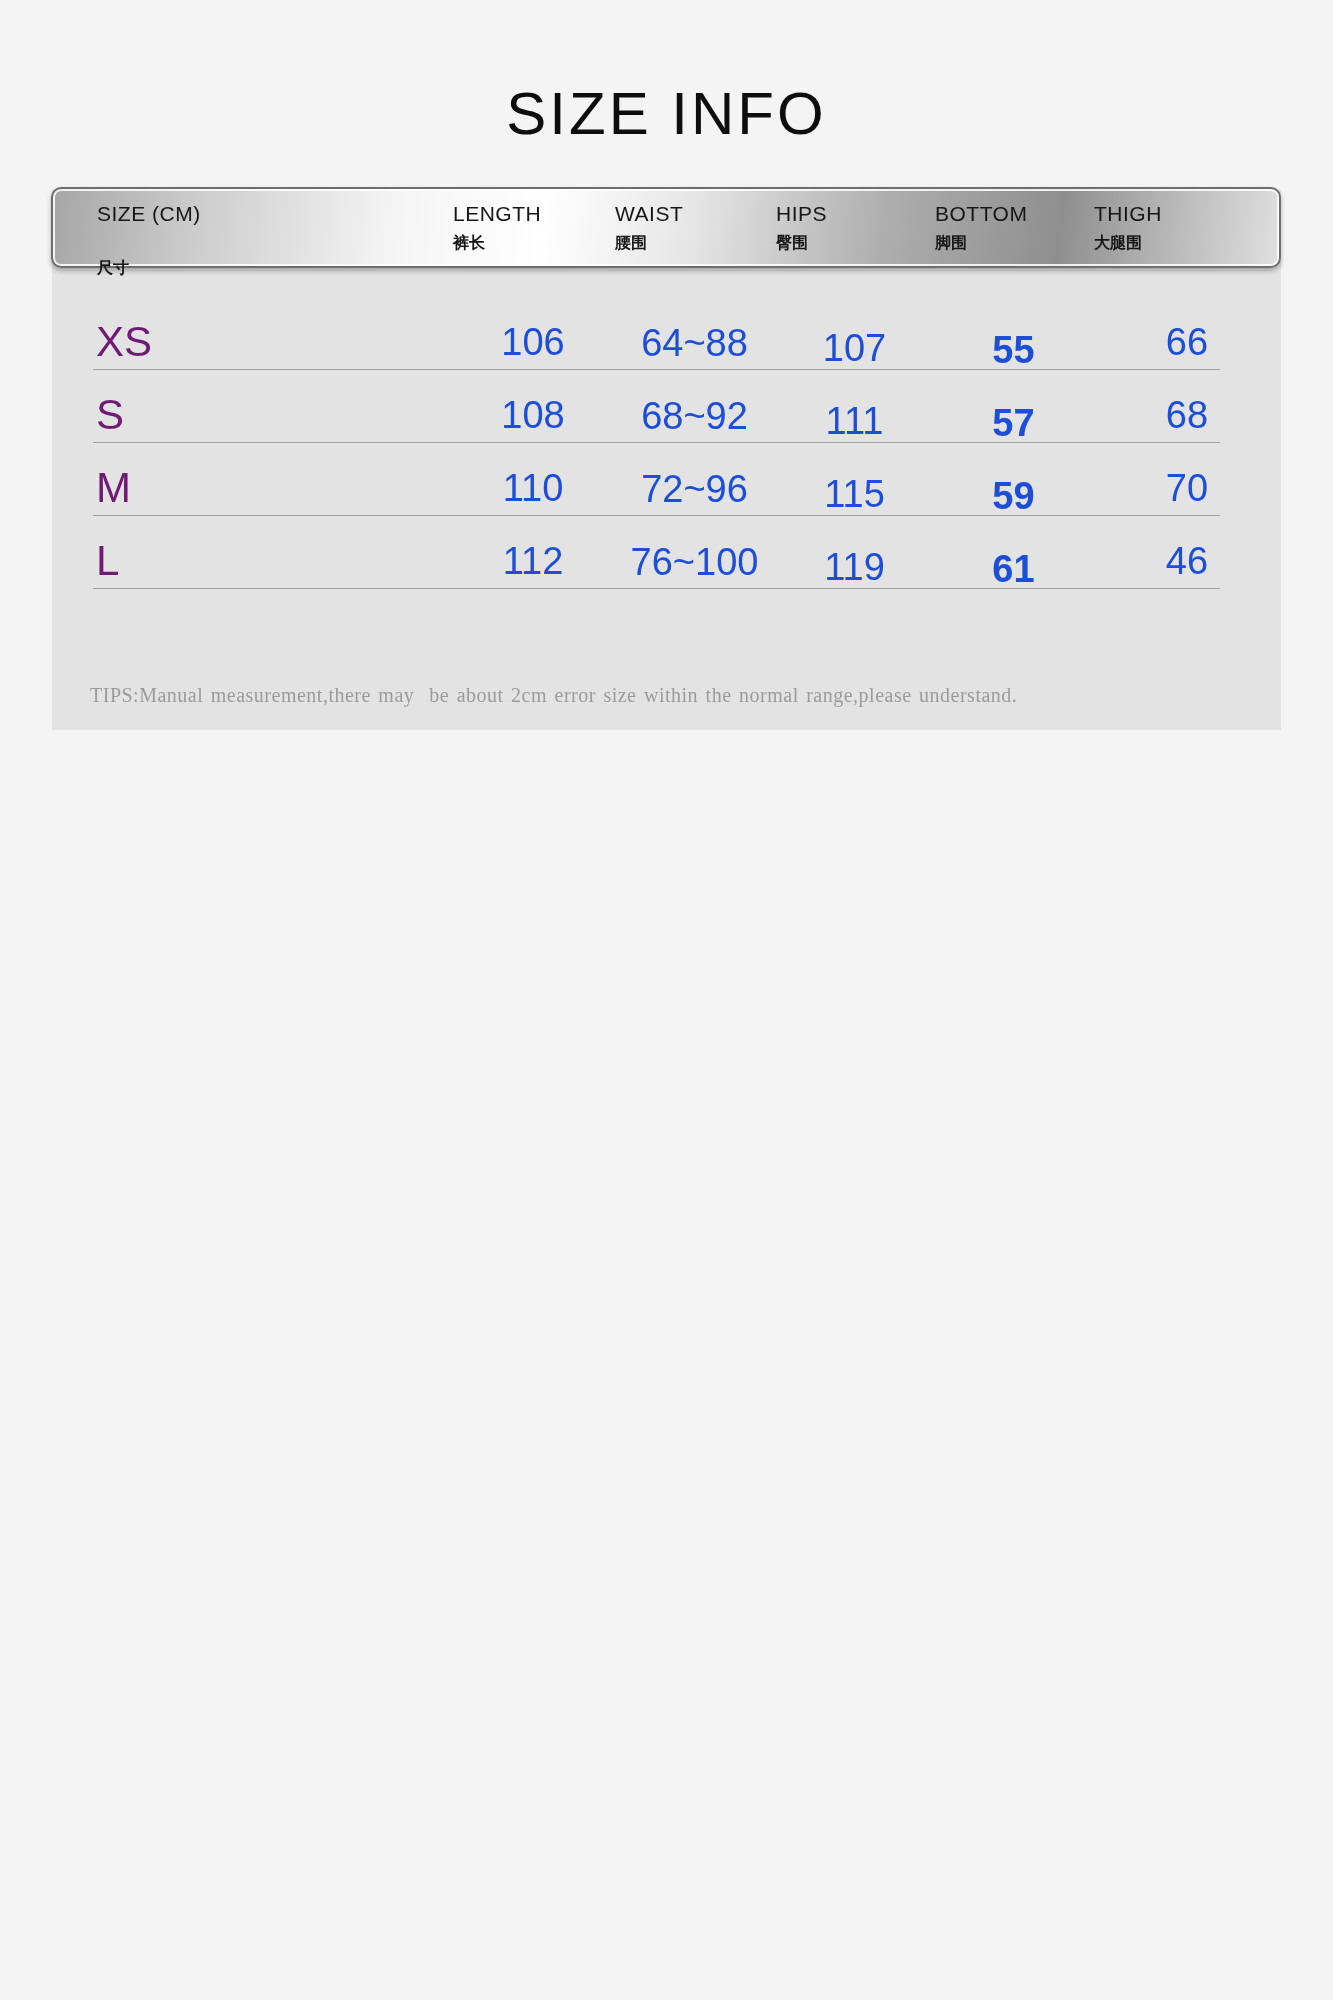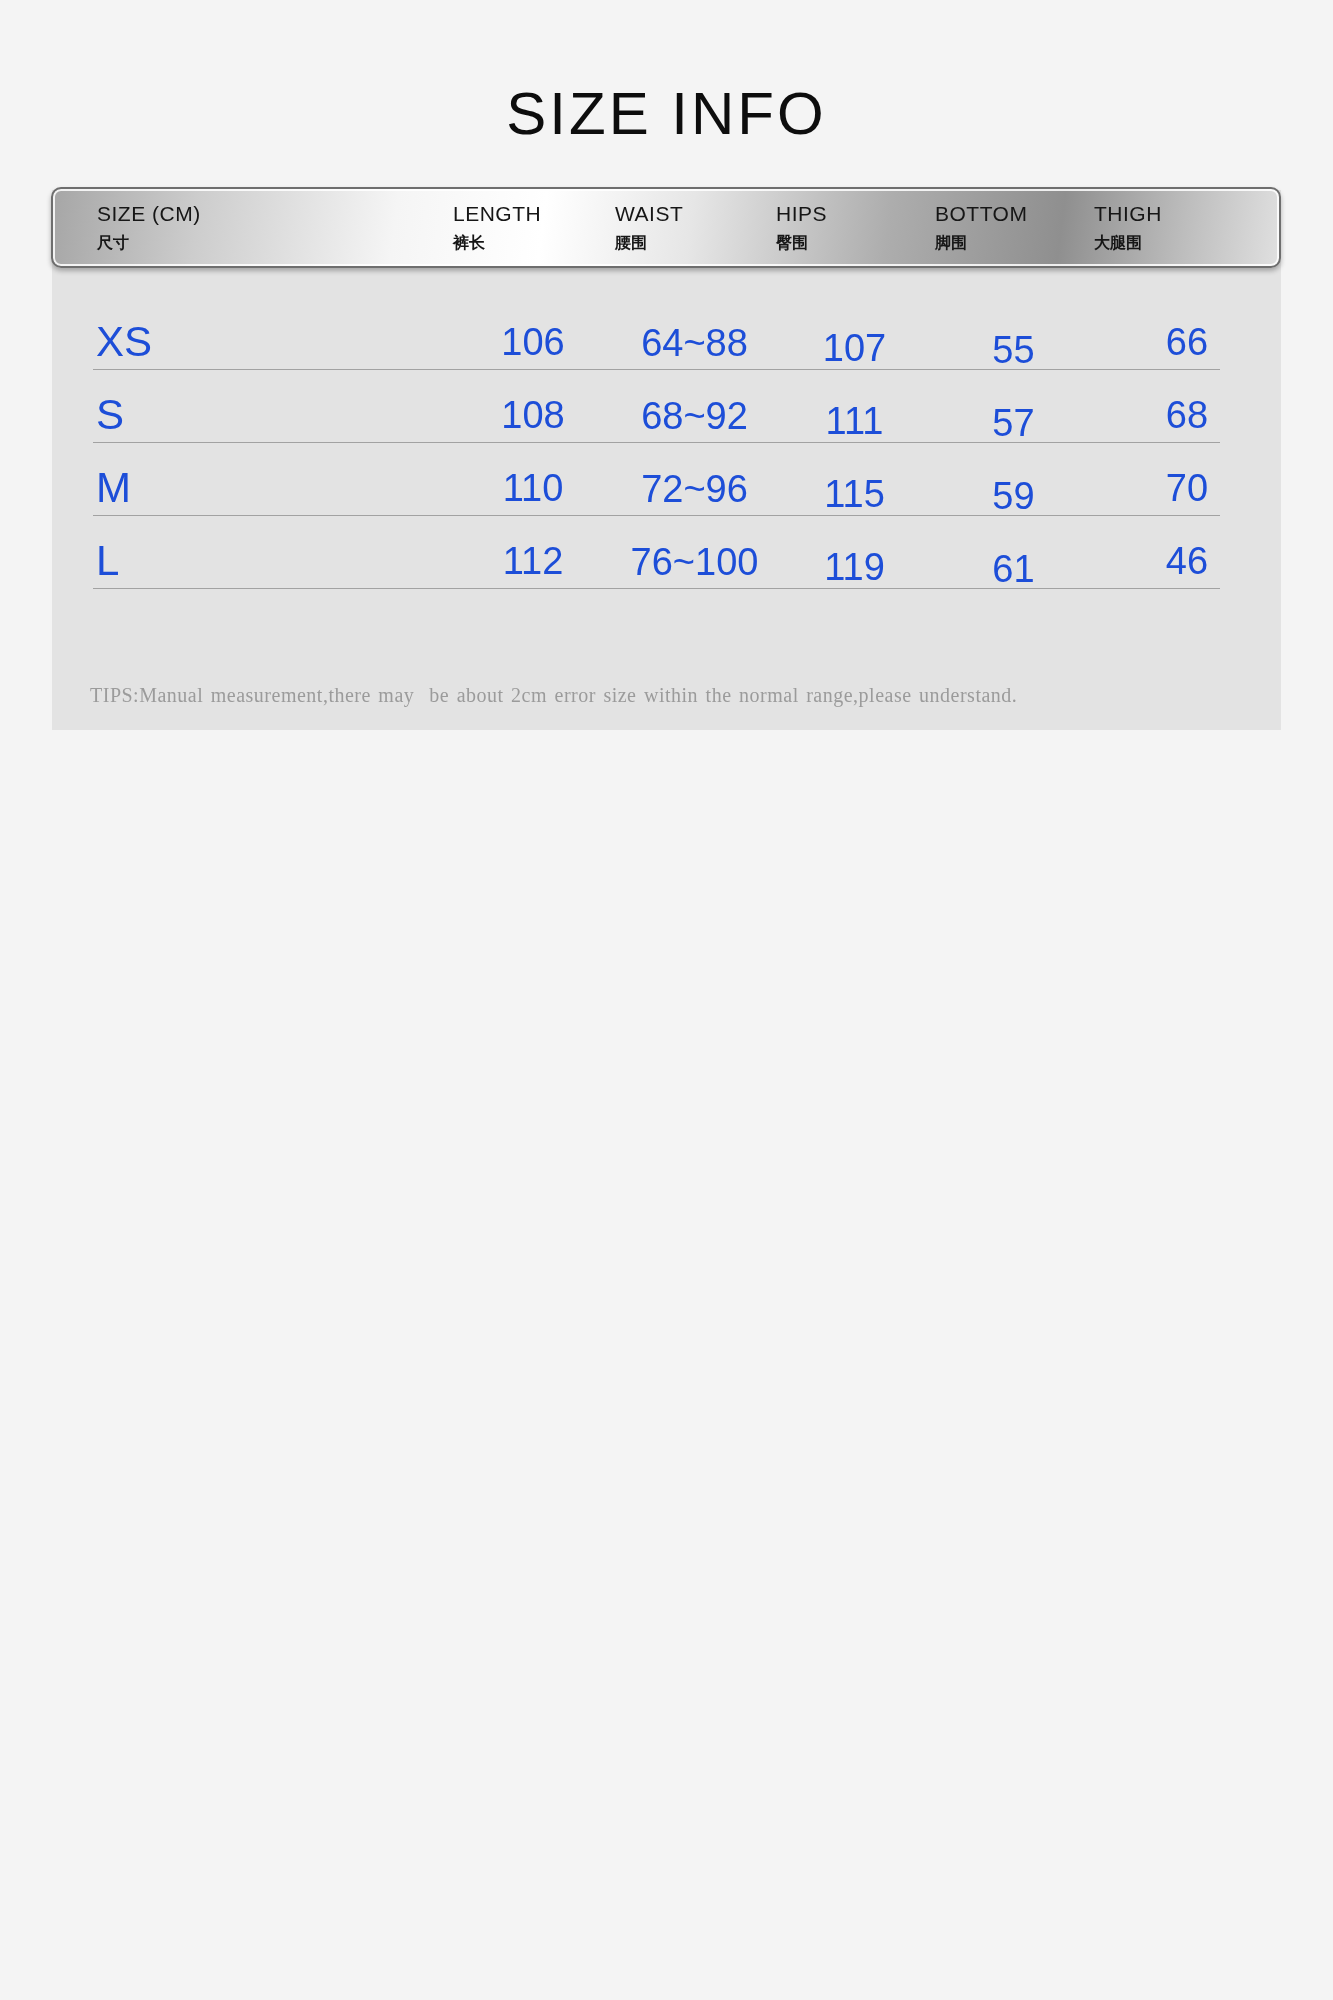--- a/index.html
+++ b/index.html
@@ -36,21 +36,21 @@
                0 3px 5px rgba(0,0,0,0.28);
     display:grid;
     grid-template-columns:400px 162px 161px 159px 159px 188px;
     align-content:start;
     padding-top:13px;
   }
   .h-cell{
     display:flex;flex-direction:column;align-items:flex-start;
     text-align:center;
   }
-  .h-cell.first{align-items:flex-start;padding-left:44px;}
+  .h-cell.first{align-items:flex-start;padding-left:44px;gap:25px;}
   .h-en{font-size:21px;font-weight:500;line-height:24px;color:#161616;letter-spacing:0.5px;}
   .h-zh{font-size:16px;font-weight:700;line-height:20px;margin-top:7px;color:#161616;}
   
   .body-rows{
     position:absolute;left:0;top:107px;width:1229px;
   }
   .body-row{
     position:relative;
     display:grid;
     grid-template-columns:400px 162px 161px 159px 159px 188px;
@@ -64,26 +64,26 @@
     position:absolute;left:41px;right:61px;bottom:0;
     height:1px;background:#a2a2a2;
   }
   .cell{
     text-align:center;
     font-size:38px;line-height:1;color:#1d4ed8;
     font-weight:400;
   }
   .cell.size-label{
     text-align:left;padding-left:44px;
-    font-size:42px;font-weight:400;color:#1d4ed8;
+    font-size:42px;font-weight:400;color:#701a75;
   }
   
   .body-row .cell:nth-child(3){transform:translateY(1px);}
   .body-row .cell:nth-child(4){transform:translateY(6px);}
-  .body-row .cell:nth-child(5){transform:translateY(8px);}
+  .body-row .cell:nth-child(5){transform:translateY(8px);font-weight:bold;}
   .tips{
     position:absolute;left:38px;top:492px;
     width:1150px;
     font-family:"Liberation Serif","DejaVu Serif",serif;
     font-size:20px;line-height:26px;
     color:#9b9b9b;
     letter-spacing:0.5px;
     word-spacing:2px;
     white-space:pre-wrap;
   }

